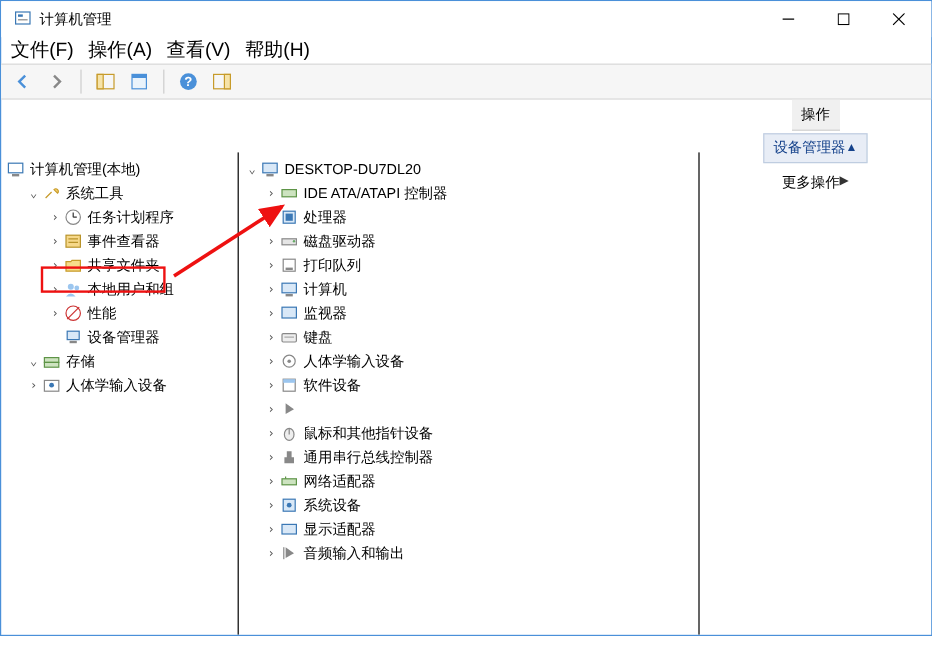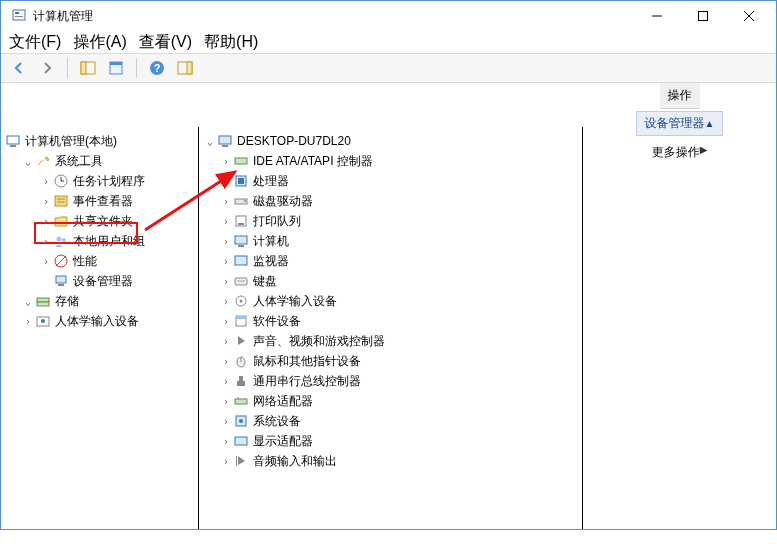--- a/index.html
+++ b/index.html
@@ -448,21 +448,20 @@
             </span>
             <span class="lbl">软件设备</span>
           </div>
           <div class="node indent1">
             <span class="tw">›</span>
             <span class="ico">
               <svg width="16" height="16">
                 <path d="M5,3 L5,12 L12,8 Z" fill="#888"></path>
               </svg>
             </span>
-            <span class="lbl">声音、视频和游戏控制器</span>
           </div>
           <div class="node indent1">
             <span class="tw">›</span>
             <span class="ico">
               <svg width="16" height="16">
                 <ellipse cx="8" cy="9" rx="4" ry="5" fill="#eee" stroke="#888"></ellipse>
                 <line x1="8" y1="4" x2="8" y2="9" stroke="#888"></line>
               </svg>
             </span>
             <span class="lbl">鼠标和其他指针设备</span>

